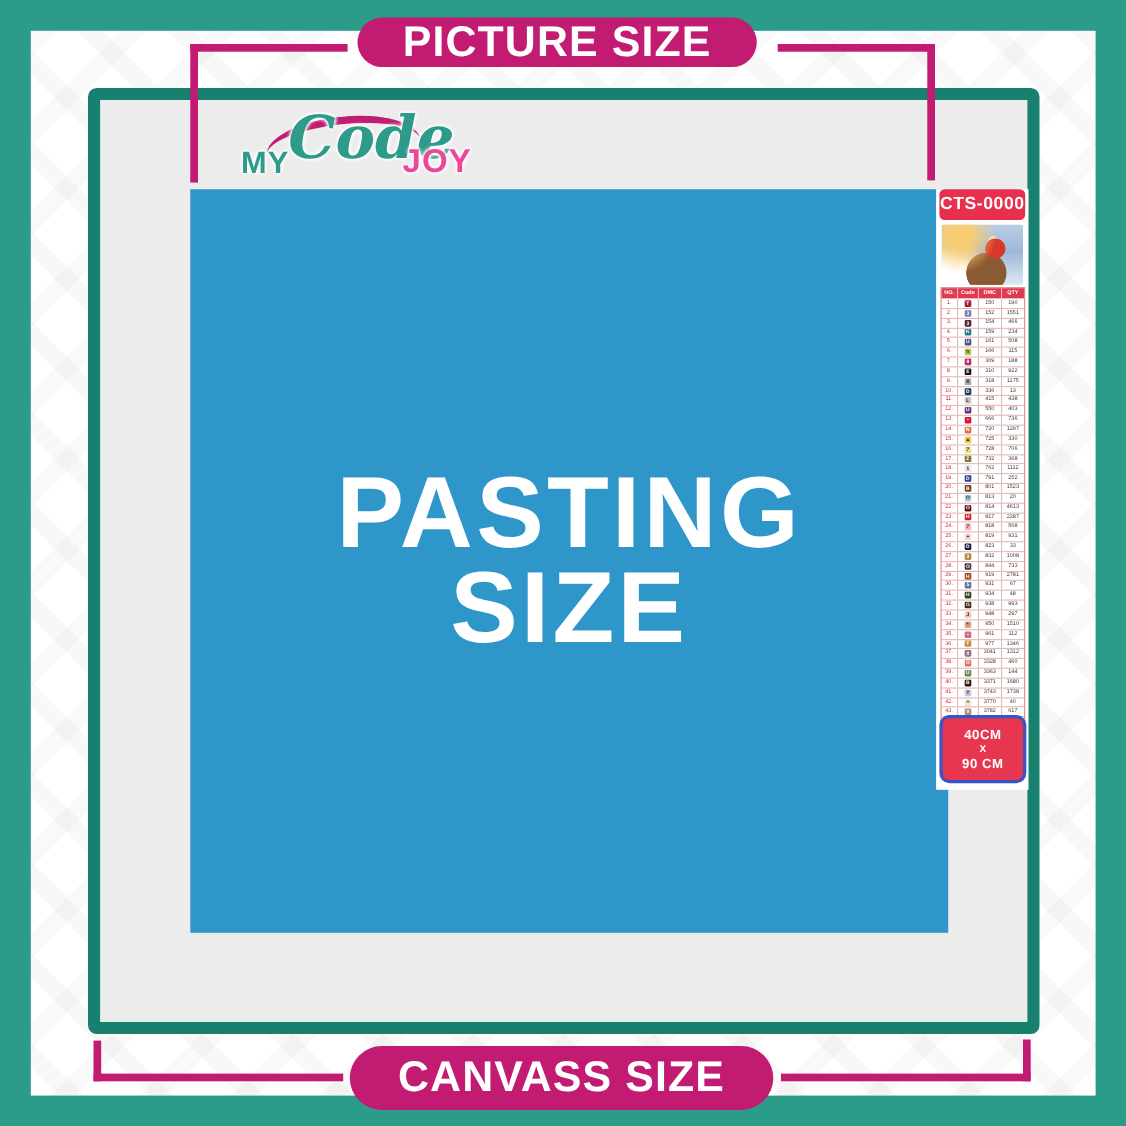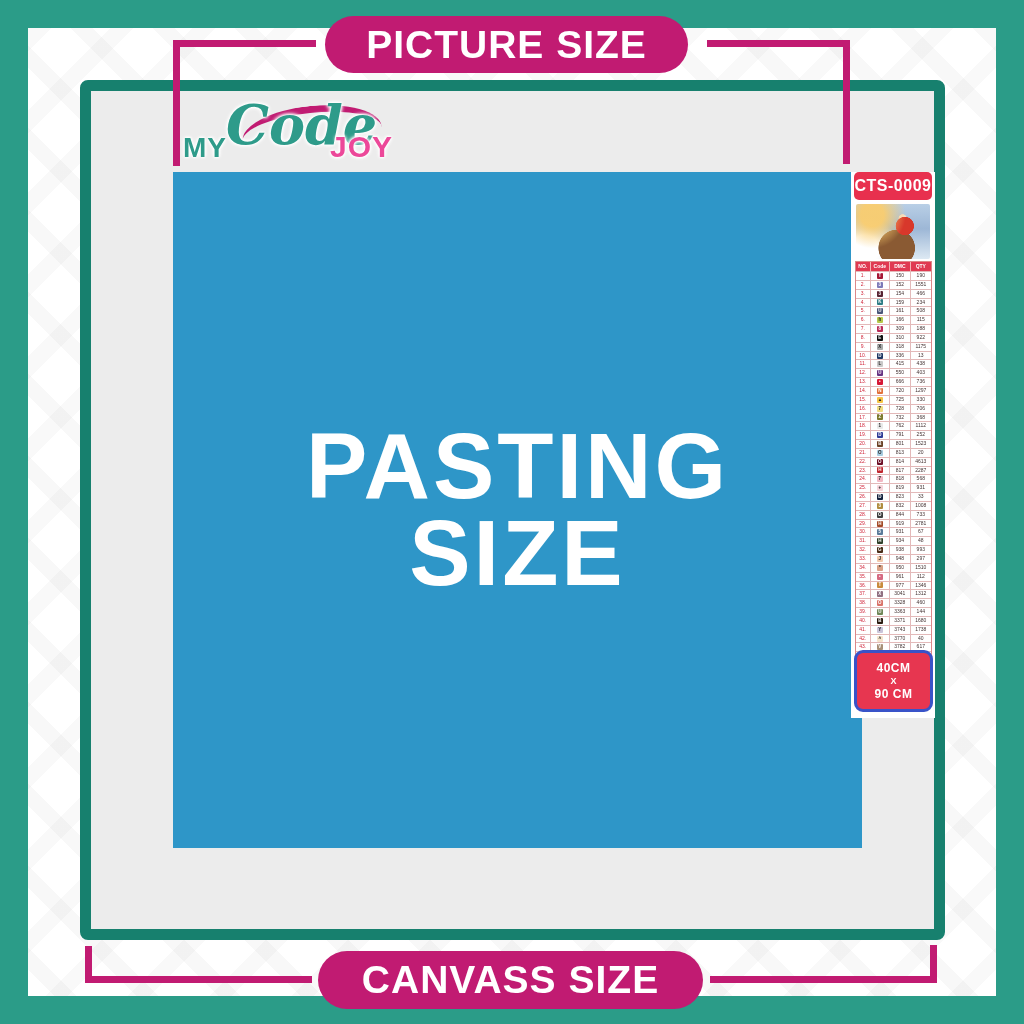--- a/index.html
+++ b/index.html
@@ -19,21 +19,21 @@
   .edge.bottom{left:0;top:996px;width:1024px;height:28px;}
   .edge.left{left:0;top:0;width:28px;height:1024px;}
   .edge.right{left:996px;top:0;width:28px;height:1024px;}
 
   
   .canvas-frame{position:absolute;left:80px;top:80px;width:865px;height:860px;
       border:11px solid #17806E;border-radius:8px;background:#ECECEC;box-sizing:border-box;}
 
   
   .logo{position:absolute;left:183px;top:102px;width:205px;height:70px;}
-  .logo span{position:absolute;text-shadow:0 0 3px #fff,0 0 3px #fff,0 0 4px #fff,0 0 5px #fff;}
+  .logo span{position:absolute;text-shadow:0 0 3px #fff,0 0 3px #fff,0 0 4px #fff,0 0 5px #fff;margin-left:36px;}
   .logo-my{left:0;top:30px;font-size:28px;font-weight:900;color:#2E9B8A;letter-spacing:1px;}
   .logo-craft{left:43px;top:-9px;font-size:54px;font-weight:bold;font-style:italic;
       font-family:"DejaVu Serif", serif;color:#2E9B8A;}
   .logo-joy{left:147px;top:28px;font-size:30px;font-weight:900;color:#ec4899;letter-spacing:1px;}
   .logo-swoosh{position:absolute;left:58px;top:4px;width:140px;height:26px;
       border-top:7px solid #C11B72;border-radius:100% 100% 0 0 / 170% 170% 0 0;
       transform:rotate(-6deg);}
 
   
   .pasting{position:absolute;left:173px;top:172px;width:689px;height:676px;background:#2E96C8;
@@ -44,21 +44,21 @@
   
   .bracket{position:absolute;box-sizing:border-box;}
   .br-tl{left:173px;top:40px;width:143px;height:126px;border-left:7px solid #C11B72;border-top:7px solid #C11B72;}
   .br-tr{left:707px;top:40px;width:143px;height:124px;border-right:7px solid #C11B72;border-top:7px solid #C11B72;}
   .br-bl{left:85px;top:946px;width:227px;height:37px;border-left:7px solid #C11B72;border-bottom:7px solid #C11B72;}
   .br-br{left:710px;top:945px;width:227px;height:38px;border-right:7px solid #C11B72;border-bottom:7px solid #C11B72;}
 
   
   .pill{position:absolute;background:#C11B72;border-radius:30px;color:#fff;display:flex;
       align-items:center;justify-content:center;font-weight:800;font-size:39px;letter-spacing:1px;}
-  .pill.top{left:325px;top:16px;width:363px;height:57px;}
+  .pill.top{left:325px;top:16px;width:363px;height:45px;}
   .pill.bottom{left:318px;top:951px;width:385px;height:58px;}
 
   
   .sidebar{position:absolute;left:851px;top:172px;width:84px;height:546px;background:#fff;}
   .sku-badge{position:absolute;left:3px;top:0;width:78px;height:28px;background:#E8304E;
       border-radius:5px;color:#fff;font-weight:800;font-size:16px;display:flex;align-items:center;
       justify-content:center;letter-spacing:0.5px;}
   .thumb{position:absolute;left:5px;top:32px;width:74px;height:55px;border-radius:2px;background:
       radial-gradient(circle at 22% 20%, rgba(250,205,110,0.95) 0 16%, rgba(250,205,110,0) 46%),
       radial-gradient(circle at 66% 40%, #d8382b 0 15%, rgba(216,56,43,0) 16%),
@@ -118,21 +118,21 @@
 
   <div class="bracket br-tl"></div>
   <div class="bracket br-tr"></div>
   <div class="bracket br-bl"></div>
   <div class="bracket br-br"></div>
 
   <div class="pill top">PICTURE SIZE</div>
   <div class="pill bottom">CANVASS SIZE</div>
 
   <div class="sidebar">
-    <div class="sku-badge">CTS-0009</div>
+    <div class="sku-badge">CTS-0000</div>
     <div class="thumb"></div>
 
     <div class="ctable">
       <div class="thead">
         <div class="c-no">NO.</div>
         <div class="c-sym" style="font-size:5px;color:#fff;font-weight:bold;">Code</div>
         <div class="c-dmc" style="color:#fff;">DMC</div>
         <div class="c-qty" style="color:#fff;">QTY</div>
       </div>
       <div>

